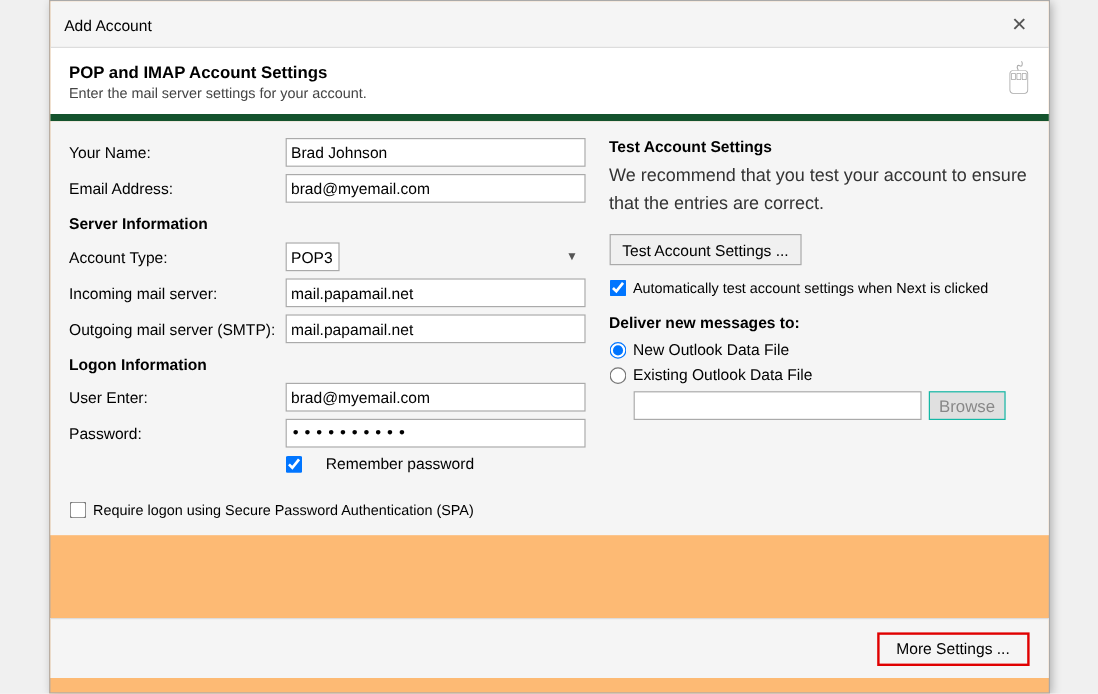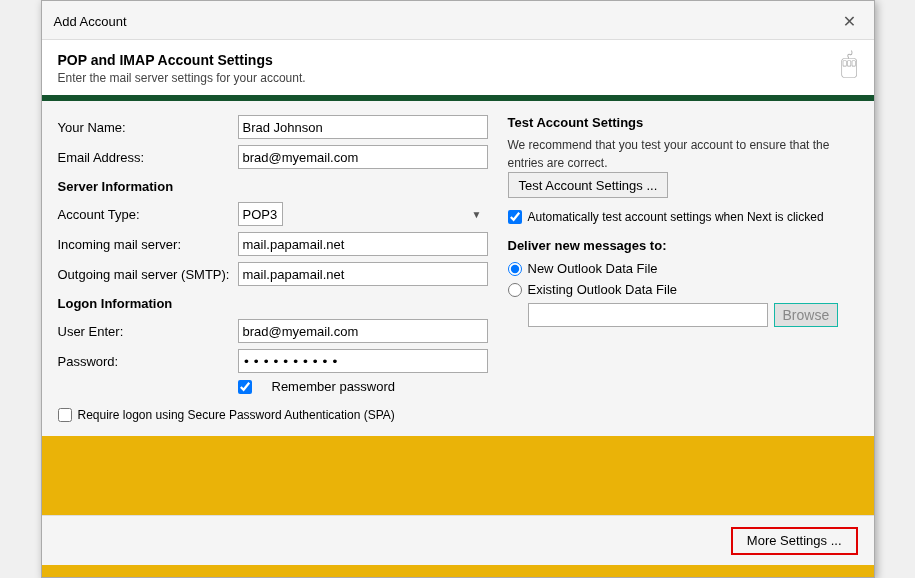--- a/index.html
+++ b/index.html
@@ -8,21 +8,21 @@
       font-size: 13px;
       background: #f0f0f0;
       display: flex;
       align-items: center;
       justify-content: center;
       width: 915px;
       height: 578px;
       overflow: hidden;
     }
     .dialog {
-      background: #eab308;
+      background: #fdba74;
       border: 1px solid #aaa;
       width: 834px;
       height: 578px;
       position: relative;
       box-shadow: 2px 2px 8px rgba(0,0,0,0.3);
     }
     .title-bar {
       background: #f5f5f5;
       padding: 8px 12px 6px 12px;
       display: flex;
@@ -163,22 +163,23 @@
       padding: 0 16px;
     }
     
     .right-section-title {
       font-weight: bold;
       font-size: 13px;
       margin-bottom: 6px;
       color: #000;
     }
     .right-desc {
-      font-size: 12px;
+      font-size: 15px;
       color: #333;
+      margin-bottom: 14px;
       line-height: 1.5;
     }
     .test-btn {
       height: 26px;
       padding: 0 10px;
       border: 1px solid #aaa;
       background: #f0f0f0;
       font-size: 13px;
       cursor: pointer;
       font-family: 'Segoe UI', Arial, sans-serif;
@@ -241,21 +242,21 @@
     }
     input[type="radio"] {
       width: 14px;
       height: 14px;
     }
     .spa-row {
       display: flex;
       align-items: center;
       gap: 6px;
       font-size: 12px;
-      margin-top: 14px;
+      margin-top: 24px;
     }
   </style>
 </head>
 <body>
 
 <div class="dialog">
 
   <div class="title-bar">
     <span class="title-bar-text">Add Account</span>
     <button class="close-btn">✕</button>

